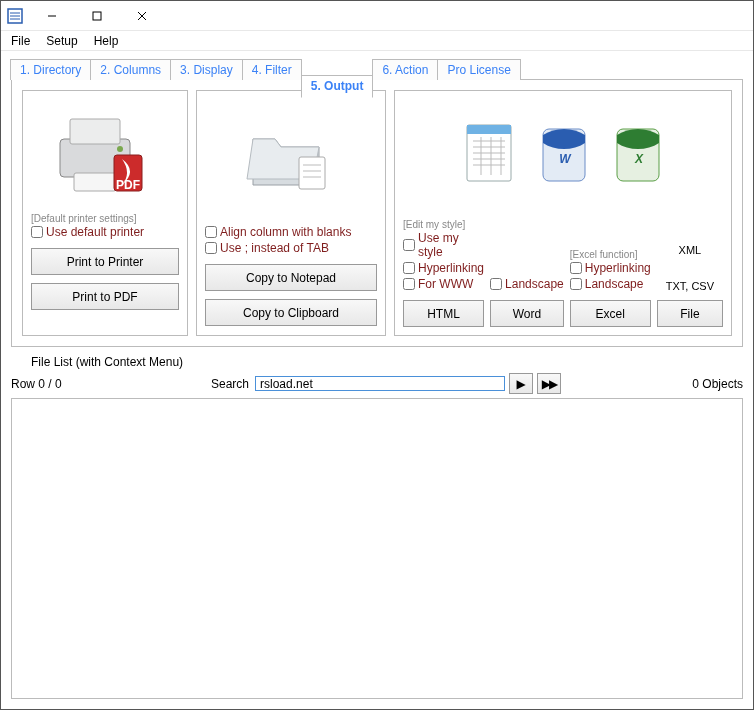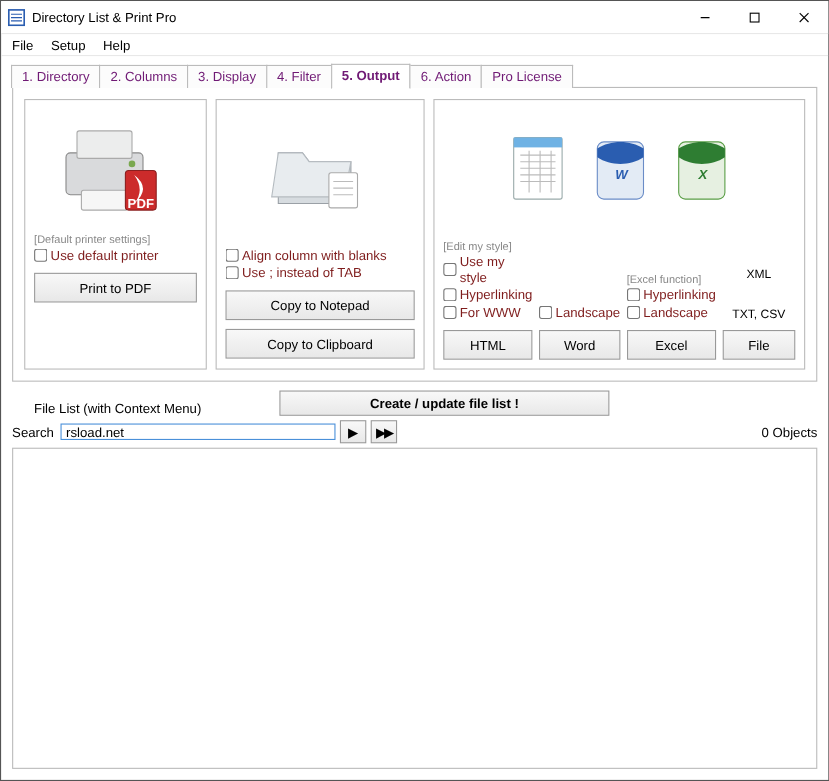--- a/index.html
+++ b/index.html
@@ -10,22 +10,22 @@
 .titlebar .app-icon { width:16px; height:16px; margin-right:6px; display:inline-flex; align-items:center; justify-content:center; color:#2a5db0; font-size:14px;}
 .titlebar .title { flex: 1; font-size: 12px; color:#000;}
 .titlebar .winbtn { width: 45px; height: 30px; display: flex; align-items: center; justify-content: center; font-size: 11px; }
 
 
 .menubar { height: 20px; display: flex; align-items: center; padding: 0 2px; border-bottom:1px solid #e8e8e8; }
 .menubar .menuitem { padding:2px 8px; cursor:pointer; }
 
 
 .tabstrip { display:flex; align-items:flex-end; padding-left:10px; padding-top:6px; margin-bottom:-1px; position:relative; z-index:2;}
-.tabstrip .tab { border:1px solid #bbb; border-bottom:none; background:#fff; padding:3px 9px; margin-right:0px; margin-left:-1px; cursor:pointer; position:relative; color:#701a75;}
-.tabstrip .tab.active { border-bottom:1px solid #fff; background:#fff; z-index:3; padding-bottom:4px; top:1px; font-weight:bold;}
+.tabstrip .tab { border:1px solid #bbb; border-bottom:none; background:#fff; padding:3px 9px; margin-right:0px; margin-left:-1px; cursor:pointer; position:relative; color:#3b82f6;}
+.tabstrip .tab.active { border-bottom:1px solid #fff; background:#fff; z-index:3; padding-bottom:4px; top:18px; font-weight:bold;}
 .tabstrip .tab:not(.active) { background:#fcfcfc; }
 
 
 .outputarea { border:1px solid #bbb; margin:0 10px 8px 10px; background:#fff; padding:10px; display:flex; gap:8px; }
 .panel { border:1px solid #bbb; padding:8px; display:flex; flex-direction:column; align-items:center; }
 .panel .iconzone { height:110px; display:flex; align-items:center; justify-content:center; width:100%; gap:14px;}
 .panel-left { width:166px; }
 .panel-mid { width:190px; }
 .panel-right { flex:1; }
 
@@ -59,21 +59,20 @@
 
 <div class="titlebar">
   <span class="app-icon">
     <svg width="16" height="16" viewBox="0 0 16 16">
         <rect x="1" y="1" width="14" height="14" fill="none" stroke="#2a5db0" stroke-width="1.5"></rect>
         <line x1="3" y1="5" x2="13" y2="5" stroke="#2a5db0"></line>
         <line x1="3" y1="8" x2="13" y2="8" stroke="#2a5db0"></line>
         <line x1="3" y1="11" x2="13" y2="11" stroke="#2a5db0"></line>
       </svg>
   </span>
-  <span class="title">Directory List &amp; Print Pro</span>
   <div class="winbtn">
       <svg width="10" height="10">
         <line x1="1" y1="5" x2="9" y2="5" stroke="#000" stroke-width="1"></line>
       </svg>
     </div>
   <div class="winbtn">
       <svg width="10" height="10">
         <rect x="1" y="1" width="8" height="8" fill="none" stroke="#000" stroke-width="1"></rect>
       </svg>
     </div>
@@ -115,20 +114,23 @@
           <path d="M72 50 Q88 62 72 76 Q82 64 72 50" fill="#fff"></path>
           <text x="78" y="80" font-size="7" fill="#fff" font-weight="bold" text-anchor="middle">PDF</text>
         </svg>
       </span>
     </div>
     <div class="gray-hint">[Default printer settings]</div>
     <label class="chk">
         <input type="checkbox" style="">
         <span>Use default printer</span>
       </label>
+    <div class="wbtn">
+        <span>Print to Printer</span>
+      </div>
     <div class="wbtn">
         <span>Print to PDF</span>
       </div>
   </div>
 
   <div class="panel panel-mid">
     <div class="iconzone">
       <span>
         <svg width="100" height="90" viewBox="0 0 100 90">
           <path d="M12 30 L34 30 L40 38 L78 38 L78 76 L12 76 Z" fill="#d7dce0" stroke="#9aa0a6"></path>
@@ -239,29 +241,25 @@
             <span>File</span>
           </div>
       </div>
     </div>
   </div>
 
 </div>
 
 <div class="midsection">
   <span class="label">File List (with Context Menu)</span>
-  <div style="flex:1; display:flex; justify-content:center;">
-    <div class="bigbtn">
-        <span>Create / update file list !</span>
-      </div>
-  </div>
   <span style="width:128px;"></span>
 </div>
 
 <div class="searchrow">
+  <span class="left">Row 0 / 0</span>
   <span class="searchlbl">Search</span>
   <input type="text" value="rsload.net" style="">
   <div class="pbtn">
       <span>▶</span>
     </div>
   <div class="pbtn">
       <span style="letter-spacing:-2px;">▶▶</span>
     </div>
   <span class="right">0 Objects</span>
 </div>

